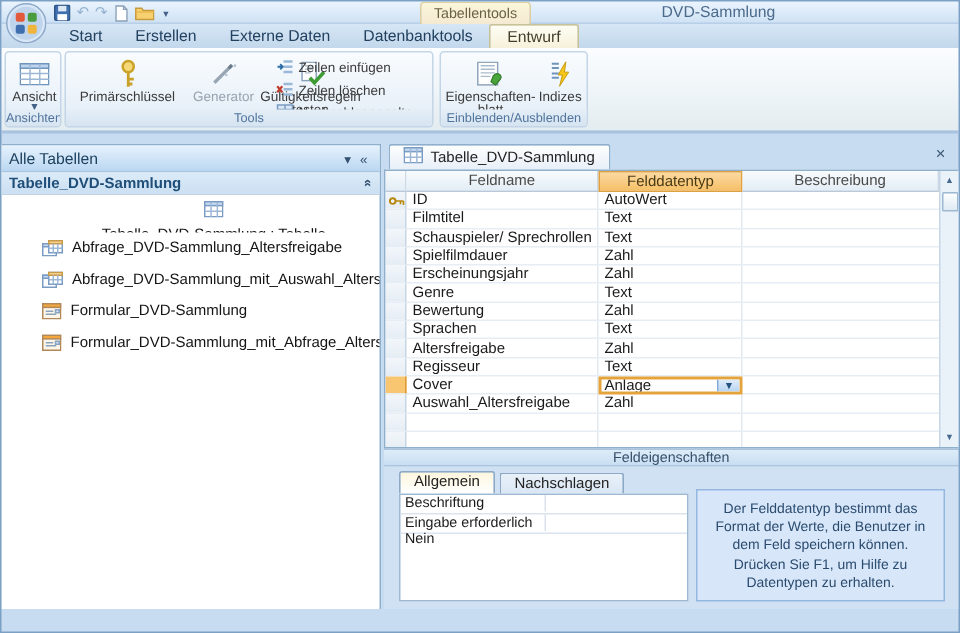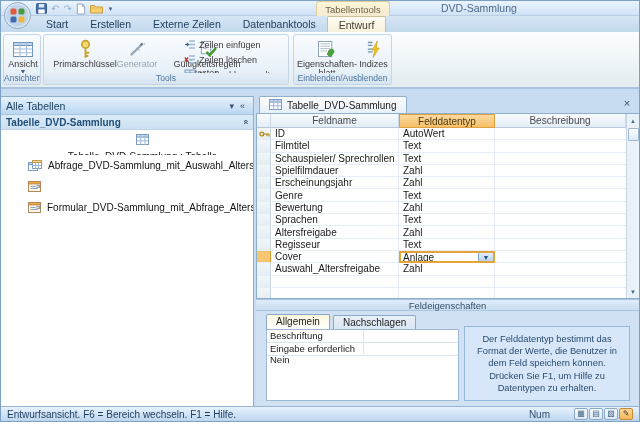--- a/index.html
+++ b/index.html
@@ -14,21 +14,21 @@
   .orb { position:absolute; top:1px; left:3px; width:27px; height:27px; z-index:6;
     border-radius:50%; cursor:default; }
   .qat { position:absolute; left:35px; top:1px; display:flex; gap:4px; align-items:center; height:13px; }
   .qbtn { display:flex; align-items:center; justify-content:center; height:13px; }
   .qbtn.dis { opacity:.45; }
   .qglyph { font-size:10px; color:#3c6ca0; line-height:10px; }
   .qat-arrow { font-size:7px; color:#44618a; margin-left:2px; }
   .ctx-tool { position:absolute; left:279px; top:0; width:74px; height:15px;
     background:linear-gradient(#fcf6da,#f4ead2); border:1px solid #ddcf9e; border-bottom:none;
     border-radius:3px 3px 0 0; font-size:9.5px; color:#6b6245;
-    display:flex; align-items:center; justify-content:center;margin-left:36px; }
+    display:flex; align-items:center; justify-content:center; }
   .apptitle { position:absolute; left:392px; top:1px; font-size:10.5px; color:#4c6a8c;padding-left:48px; }
 
   
   .tabrow { position:absolute; top:15px; left:0; right:0; height:16px;
     background:linear-gradient(#d6e6f5,#c3d8ec); display:flex; align-items:flex-end; padding-left:34px; }
   .tab { font-size:10.5px; color:#21415f; padding:2px 11px 1px; height:16px; }
   .tab.active { background:linear-gradient(#fefdf4,#f6f1da); border:1px solid #cbc294;
     border-bottom:none; border-radius:2px 2px 0 0; color:#433f2c; }
 
   
@@ -183,21 +183,21 @@
       </span>
       <span class="qat-arrow">▾</span>
     </div>
     <div class="ctx-tool">Tabellentools</div>
     <div class="apptitle">DVD-Sammlung</div>
   </div>
 
   <div class="tabrow" id="tabrow">
       <div class="tab">Start</div>
       <div class="tab">Erstellen</div>
-      <div class="tab">Externe Zeilen</div>
+      <div class="tab">Externe Daten</div>
       <div class="tab">Datenbanktools</div>
       <div class="tab active">Entwurf</div>
     </div>
 
   <div class="ribbon">
 
     <div class="rgroup" style="left:2px; width:38px;">
       <div class="bigbtn" style="left:2px; width:34px;">
         <span class="bicon">
           <svg width="20" height="15" viewBox="0 0 20 15">
@@ -215,21 +215,21 @@
     <div class="rgroup" style="left:42px; width:246px;">
       <div class="bigbtn" style="left:4px; width:74px;">
         <span class="bicon">
           <svg width="13" height="21" viewBox="0 0 14 22">
               <circle cx="7" cy="5.5" r="4" fill="#f5d878" stroke="#c9a227" stroke-width="1.8"></circle>
               <path d="M7 9.5V20 M7 14.5h4 M7 18h3" stroke="#c9a227" stroke-width="2" fill="none"></path>
             </svg>
         </span>
         <span>Primärschlüssel</span>
       </div>
-      <div class="bigbtn dis" style="left:68px; width:50px;">
+      <div class="bigbtn dis" style="left:80px; width:50px;">
         <span class="bicon">
           <svg width="19" height="17" viewBox="0 0 20 18">
               <path d="M3 15L13 5" stroke="#98a6b4" stroke-width="2.4"></path>
               <path d="M13 5l2.5-2.5" stroke="#6a7a8a" stroke-width="2.4"></path>
               <circle cx="17.5" cy="3" r="1" fill="#b8c4d0"></circle>
               <circle cx="11.5" cy="9.5" r="0.9" fill="#b8c4d0"></circle>
             </svg>
         </span>
         <span>Generator</span>
       </div>
@@ -326,31 +326,44 @@
         <div class="nav-item">
           <div class="nicon">
             <svg width="14" height="11" viewBox="0 0 14 11">
               <rect x="0.5" y="2.5" width="9" height="8" fill="#fff" stroke="#7a9cc4"></rect>
               <rect x="0.5" y="2.5" width="9" height="2" fill="#c4d9f0" stroke="#7a9cc4"></rect>
               <rect x="4.5" y="0.5" width="9" height="8" fill="#fff" stroke="#7a9cc4"></rect>
               <rect x="4.5" y="0.5" width="9" height="2" fill="#f7d08a" stroke="#c79b4e"></rect>
               <path d="M7.5 2.5v6 M10.5 2.5v6 M4.5 5.5h9" stroke="#9db8d6"></path>
             </svg>
           </div>
+          <div class="">Abfrage_DVD-Sammlung_Altersfreigabe</div>
+        </div>
+        <div class="nav-item">
+          <div class="nicon">
+            <svg width="14" height="11" viewBox="0 0 14 11">
+              <rect x="0.5" y="2.5" width="9" height="8" fill="#fff" stroke="#7a9cc4"></rect>
+              <rect x="0.5" y="2.5" width="9" height="2" fill="#c4d9f0" stroke="#7a9cc4"></rect>
+              <rect x="4.5" y="0.5" width="9" height="8" fill="#fff" stroke="#7a9cc4"></rect>
+              <rect x="4.5" y="0.5" width="9" height="2" fill="#f7d08a" stroke="#c79b4e"></rect>
+              <path d="M7.5 2.5v6 M10.5 2.5v6 M4.5 5.5h9" stroke="#9db8d6"></path>
+            </svg>
+          </div>
           <div class="">Abfrage_DVD-Sammlung_mit_Auswahl_Altersfreigabe</div>
         </div>
         <div class="nav-item">
           <div class="nicon">
             <svg width="13" height="11" viewBox="0 0 13 11">
               <rect x="0.5" y="0.5" width="12" height="10" fill="#fdf6e8" stroke="#b0885a"></rect>
               <rect x="0.5" y="0.5" width="12" height="2.4" fill="#f4a83c" stroke="#b0885a"></rect>
               <path d="M2.5 5.5h5 M2.5 7.5h7" stroke="#8aa4c0"></path>
               <rect x="9" y="4.5" width="2.5" height="2" fill="#cfe0f2" stroke="#8aa4c0"></rect>
             </svg>
           </div>
+          <div class="">Formular_DVD-Sammlung</div>
         </div>
         <div class="nav-item">
           <div class="nicon">
             <svg width="13" height="11" viewBox="0 0 13 11">
               <rect x="0.5" y="0.5" width="12" height="10" fill="#fdf6e8" stroke="#b0885a"></rect>
               <rect x="0.5" y="0.5" width="12" height="2.4" fill="#f4a83c" stroke="#b0885a"></rect>
               <path d="M2.5 5.5h5 M2.5 7.5h7" stroke="#8aa4c0"></path>
               <rect x="9" y="4.5" width="2.5" height="2" fill="#cfe0f2" stroke="#8aa4c0"></rect>
             </svg>
           </div>
@@ -492,23 +505,13 @@
           <div class="pval"></div>
         </div>
         <div class="prow">
           <div class="pname">Eingabe erforderlich</div>
           <div class="pval">Nein</div>
         </div>
       </div>
     <div class="helpbox">Der Felddatentyp bestimmt das Format der Werte, die Benutzer in dem Feld speichern können. Drücken Sie F1, um Hilfe zu Datentypen zu erhalten.</div>
   </div>
 
-  <div class="statusbar">
-    <span class="status-left">Entwurfsansicht. F6 = Bereich wechseln. F1 = Hilfe.</span>
-    <span class="numlock">Num</span>
-    <span class="viewbtns">
-      <span class="vbtn">▦</span>
-      <span class="vbtn">▤</span>
-      <span class="vbtn">▧</span>
-      <span class="vbtn active">✎</span>
-    </span>
-  </div>
 </div>
 
 </body></html>

